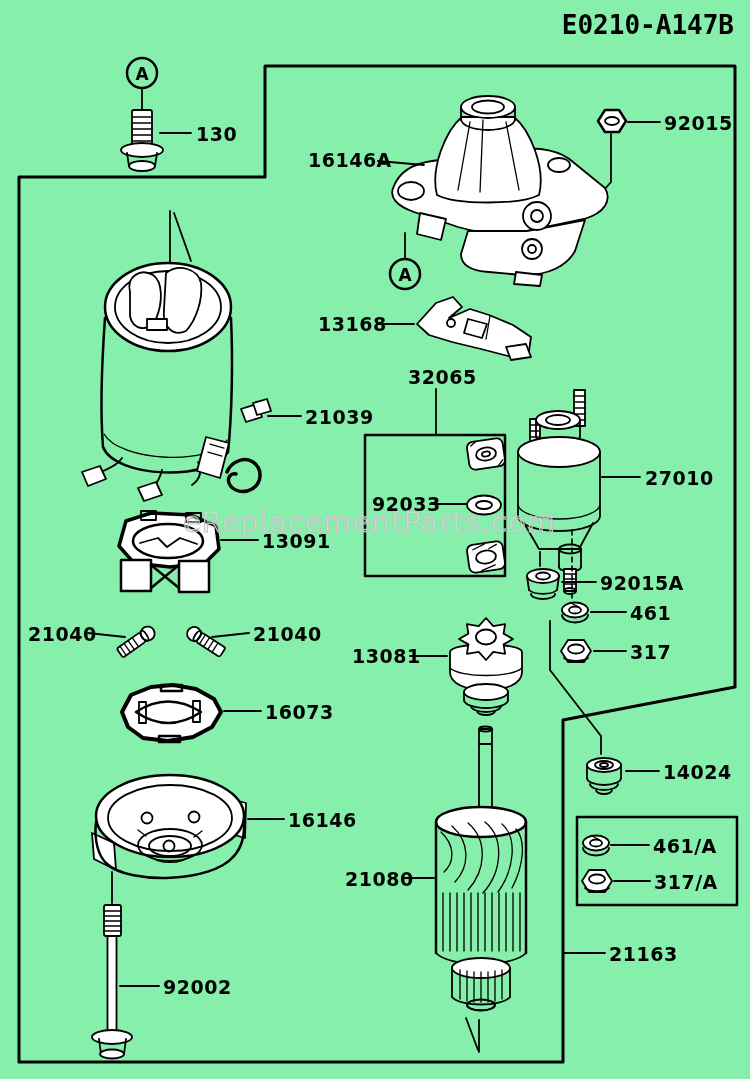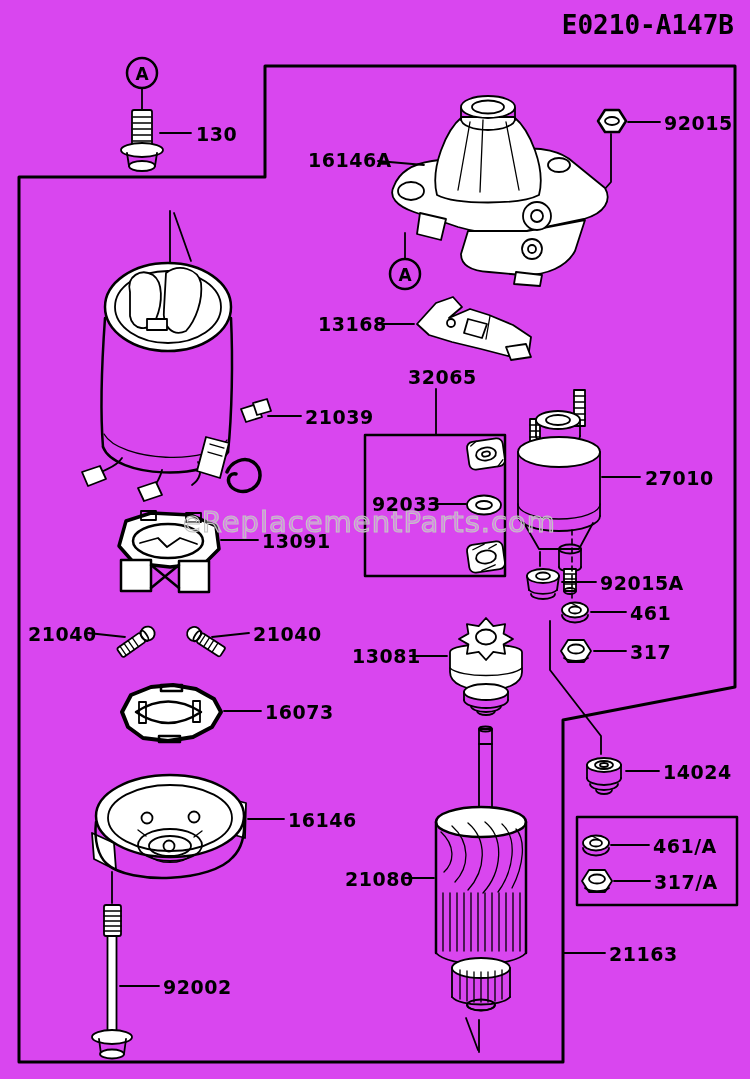--- a/index.html
+++ b/index.html
@@ -1,16 +1,16 @@
 <!DOCTYPE html>
 <html><head>
 <meta charset="utf-8">
 <style>
   html,body{margin:0;padding:0;background:#fff;}
-  #stage{position:relative;width:750px;height:1079px;background:#d946ef;overflow:hidden;}
+  #stage{position:relative;width:750px;height:1079px;background:#86efac;overflow:hidden;}
   #diagram{position:absolute;left:0;top:0;}
   #diagram path,#diagram line,#diagram ellipse,#diagram circle,
   #diagram rect,#diagram polygon,#diagram polyline{
     stroke:#000;fill:none;stroke-width:1.8;stroke-linecap:round;stroke-linejoin:round;}
   #diagram .f{fill:#fff;}
   #diagram .b3{stroke-width:3;}
   #diagram .b25{stroke-width:2.5;}
   #diagram .b35{stroke-width:3.5;}
   #diagram .b4{stroke-width:4;}
   #diagram .thin{stroke-width:1.3;}

